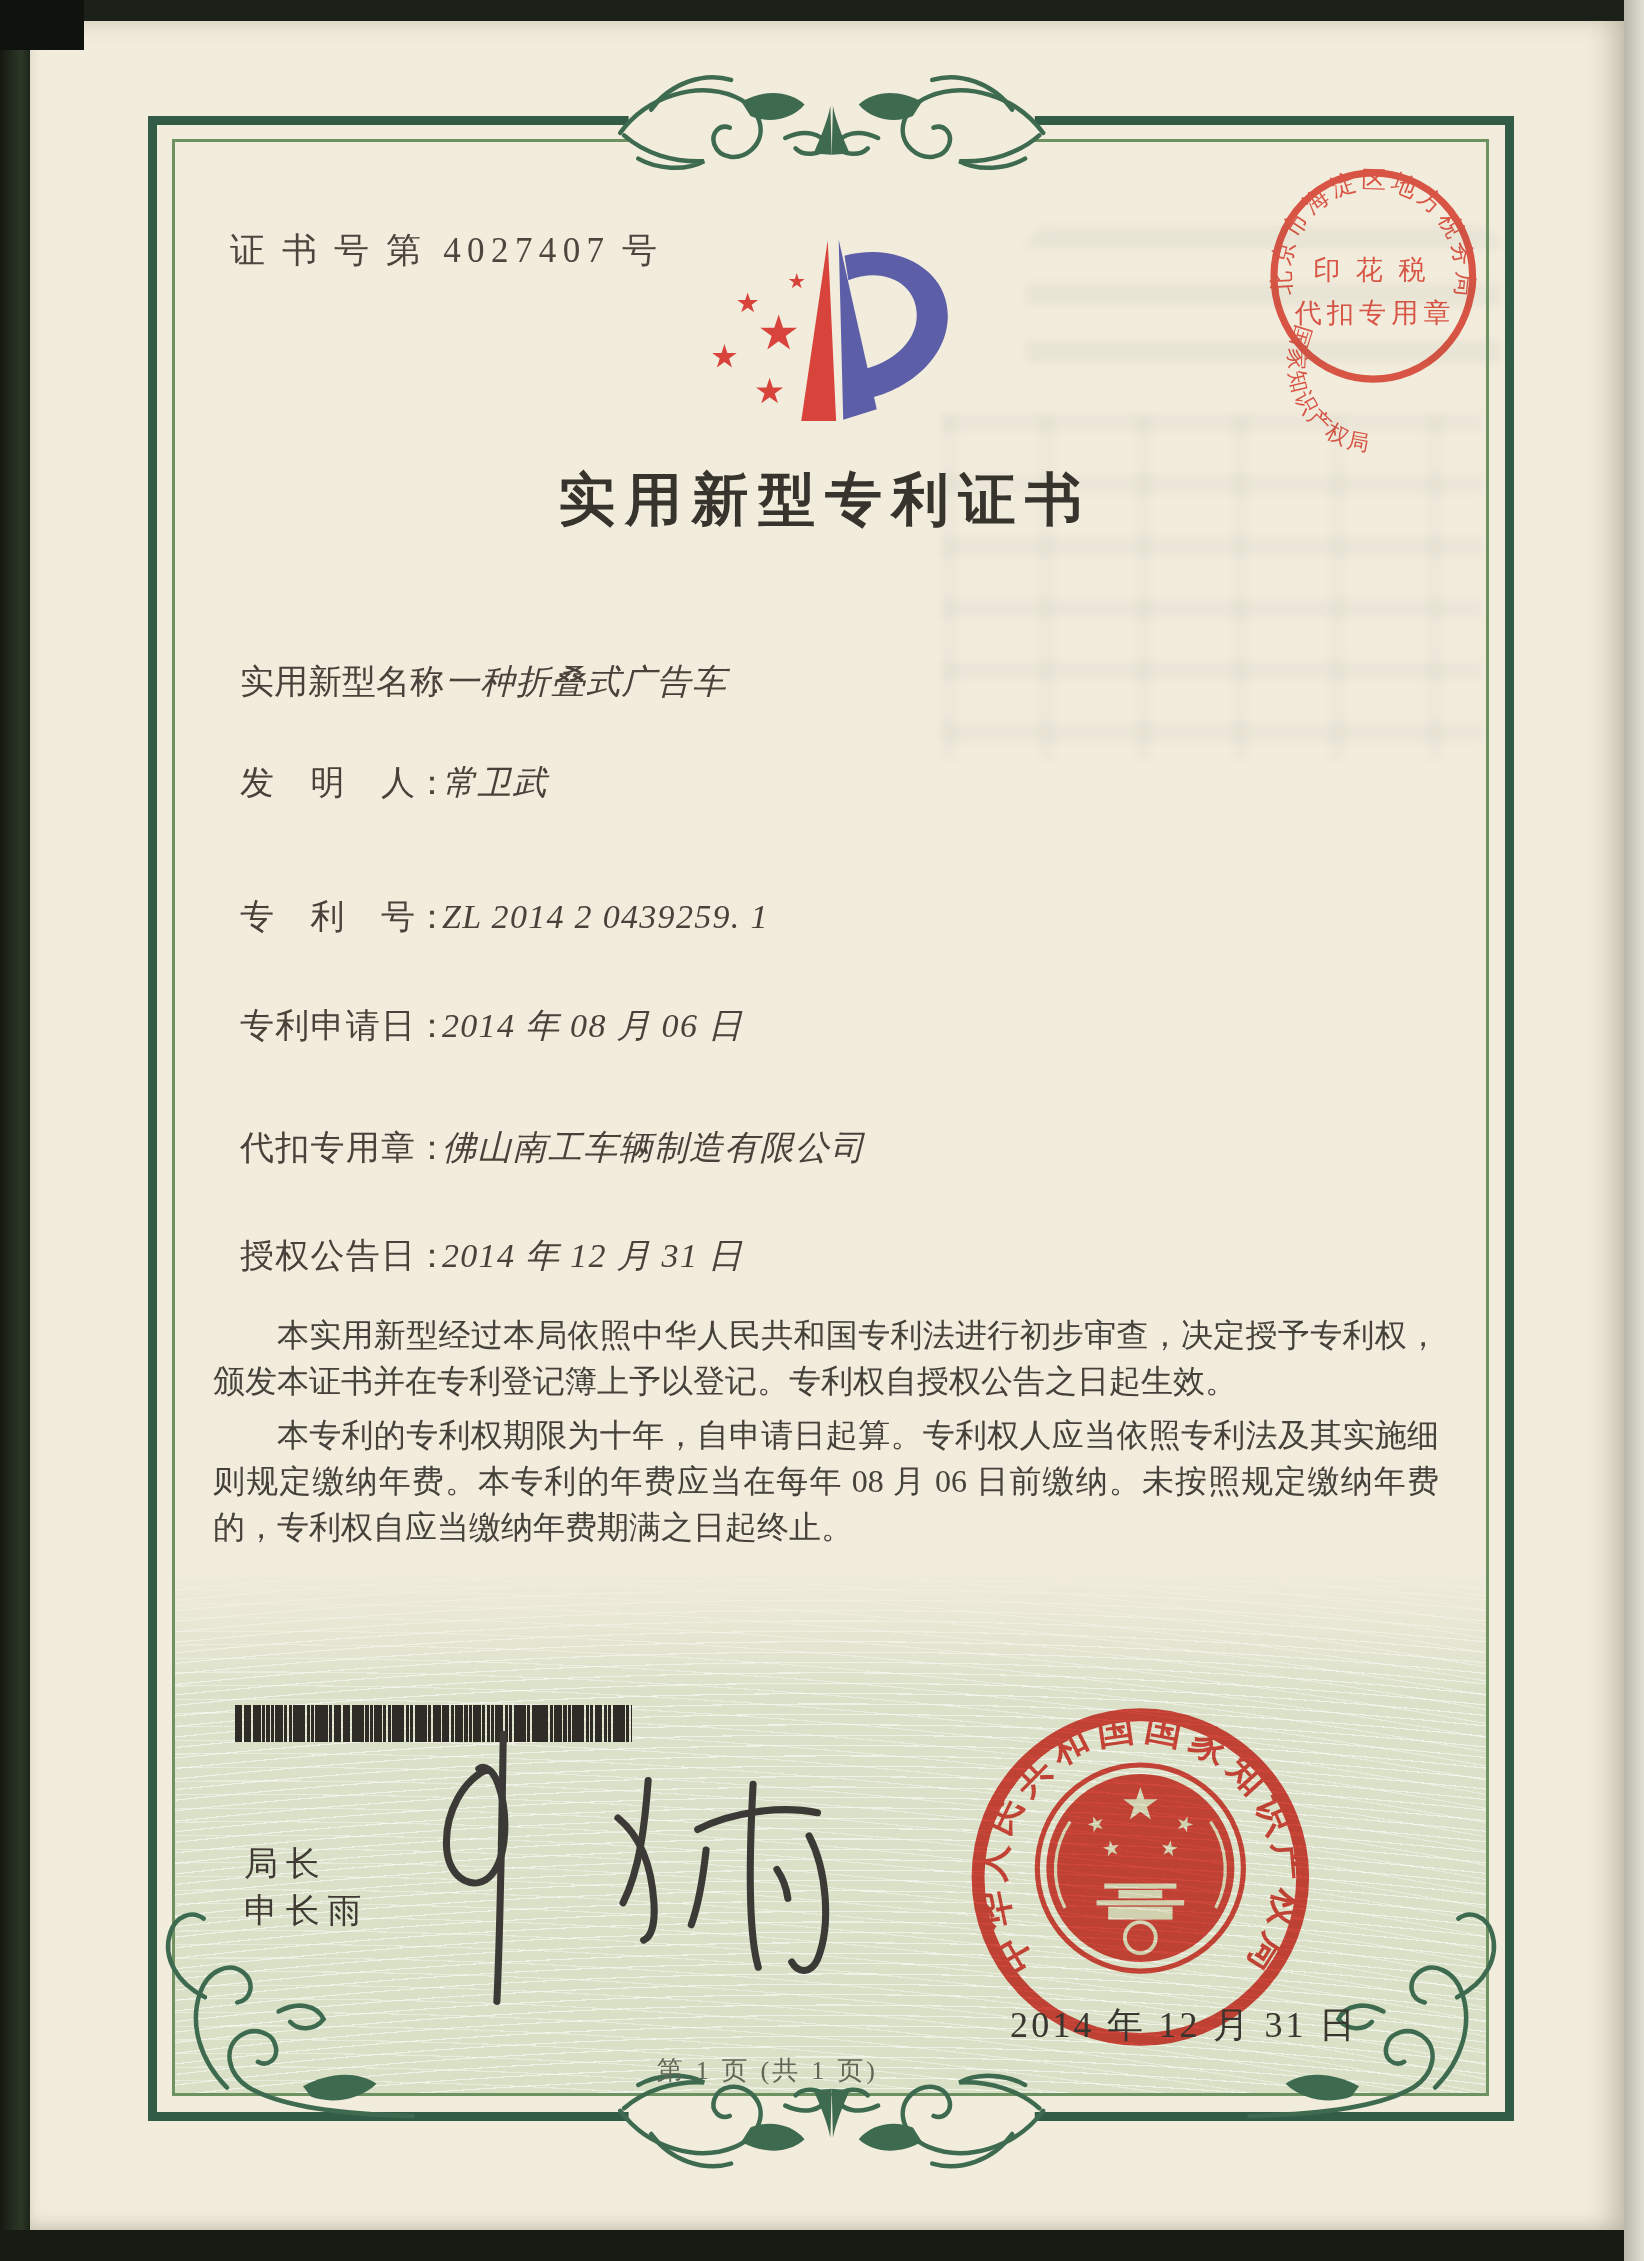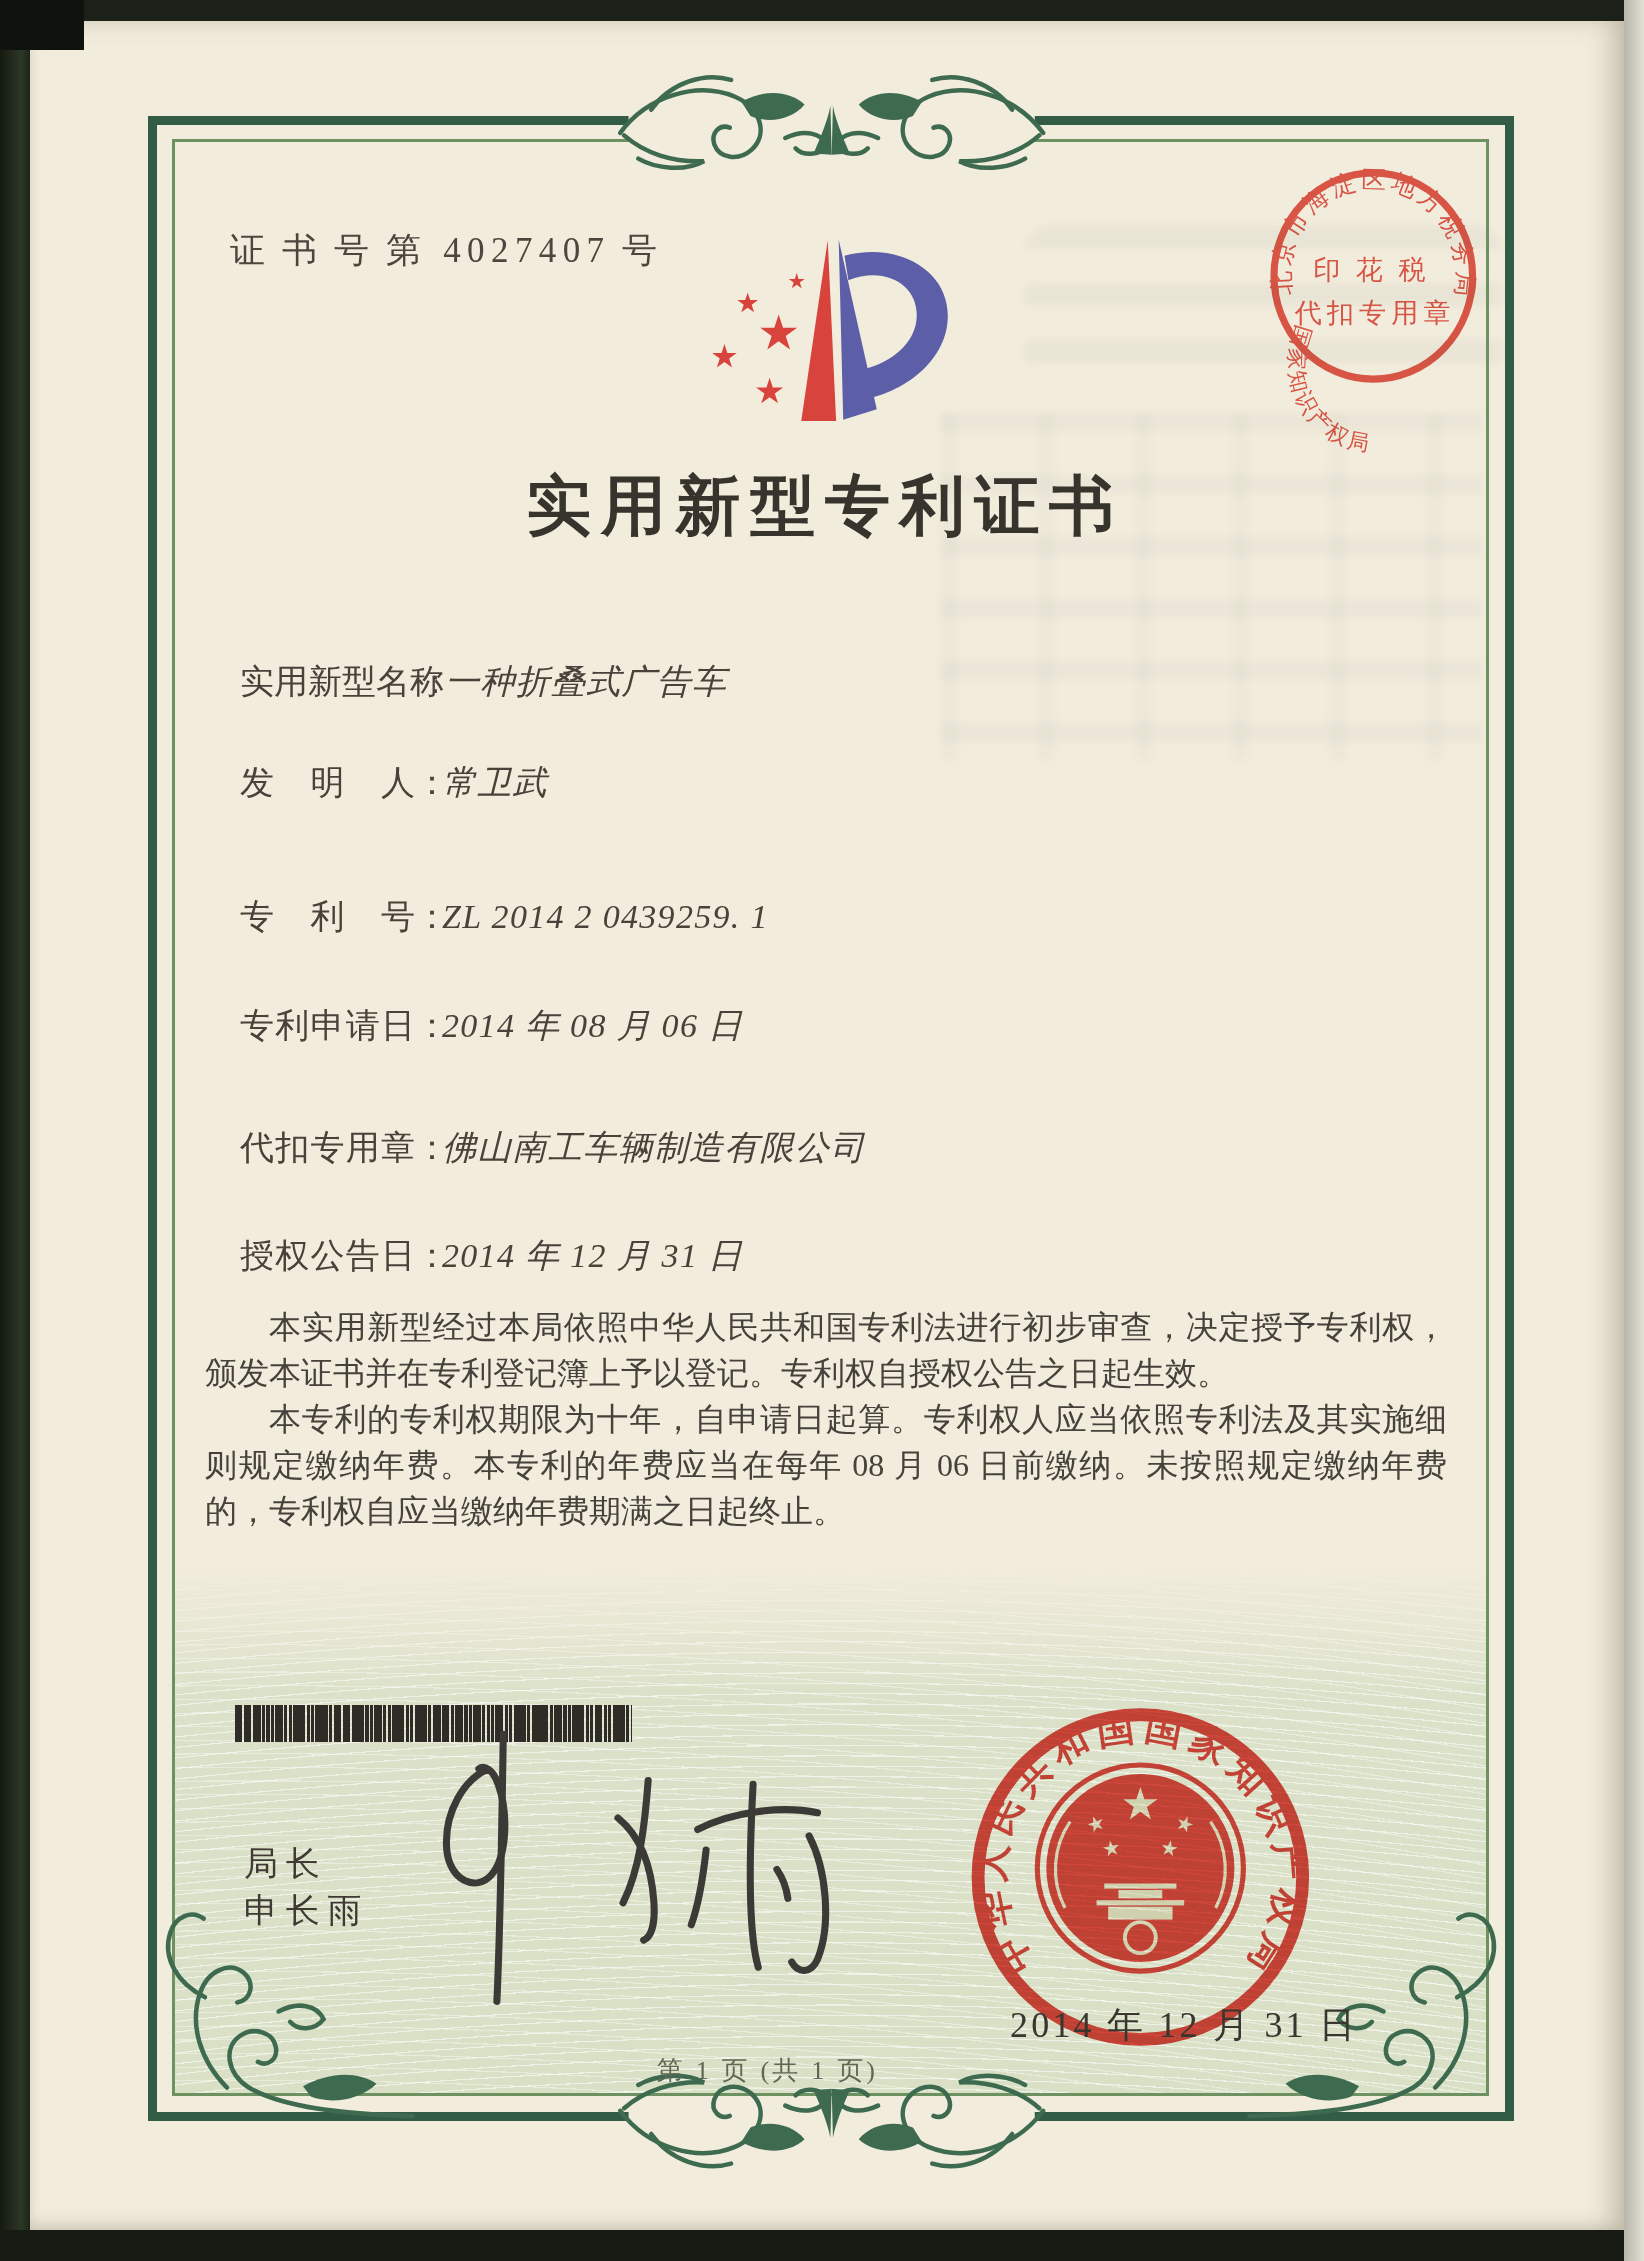--- a/index.html
+++ b/index.html
@@ -33,29 +33,29 @@
     background:
       repeating-linear-gradient(180deg,rgba(108,118,104,.045) 0 19.3px,rgba(0,0,0,0) 19.3px 62px),
       repeating-linear-gradient(90deg,rgba(108,118,104,.03) 0 17px,rgba(0,0,0,0) 17px 97px);
     filter:blur(3.9px);}
   
   .certno{left:230px;top:227px;z-index:4;font-size:35px;color:#4c463e;white-space:nowrap;}
   .cn-prefix{letter-spacing:17px;}
   .cn-num{letter-spacing:6.4px;margin-left:5.2px;}
   .cn-suffix{margin-left:11.6px;}
   .title{left:157px;top:462px;width:1336px;text-align:center;z-index:4;
-         font-size:65px;font-weight:bold;letter-spacing:9.7px;color:#37332d;}
+         font-size:57px;font-weight:bold;letter-spacing:9.7px;color:#37332d;}
   .frow{left:240px;z-index:4;font-size:34px;color:#48423a;white-space:nowrap;}
   .flabel{display:inline-block;width:175px;text-align:justify;text-align-last:justify;vertical-align:top;}
   .flabel.w6{width:178px;letter-spacing:0;}
   .fcolon{display:inline-block;width:27px;}
   .fvalue{letter-spacing:1.3px;font-style:italic;}
   .body-text{left:205px;top:1304px;width:1242px;z-index:4;font-size:32px;line-height:46px;
              color:#46413a;text-align:justify;}
-  .body-text p{margin:0;text-indent:2em;}
+  .body-text p{margin:8px;text-indent:2em;}
   .director{left:244px;z-index:6;font-size:34px;letter-spacing:7.7px;color:#3f3a33;}
   .seal-date{left:1010px;top:2001px;z-index:7;font-size:36px;letter-spacing:3.2px;color:#39352f;white-space:nowrap;}
   .footer-line{left:619px;top:2053px;width:297px;text-align:center;z-index:4;
                font-size:26px;letter-spacing:3.2px;color:#5e6655;}
   
   .barcode{left:235px;top:1705px;width:397px;height:37px;z-index:5;
     background:
       repeating-linear-gradient(90deg,#2f2b26 0 2.6px,rgba(0,0,0,0) 2.6px 4.5px),
       repeating-linear-gradient(90deg,#2f2b26 0 1.9px,rgba(0,0,0,0) 1.9px 11px),
       repeating-linear-gradient(90deg,#2f2b26 0 5.8px,rgba(0,0,0,0) 5.8px 20px);}

